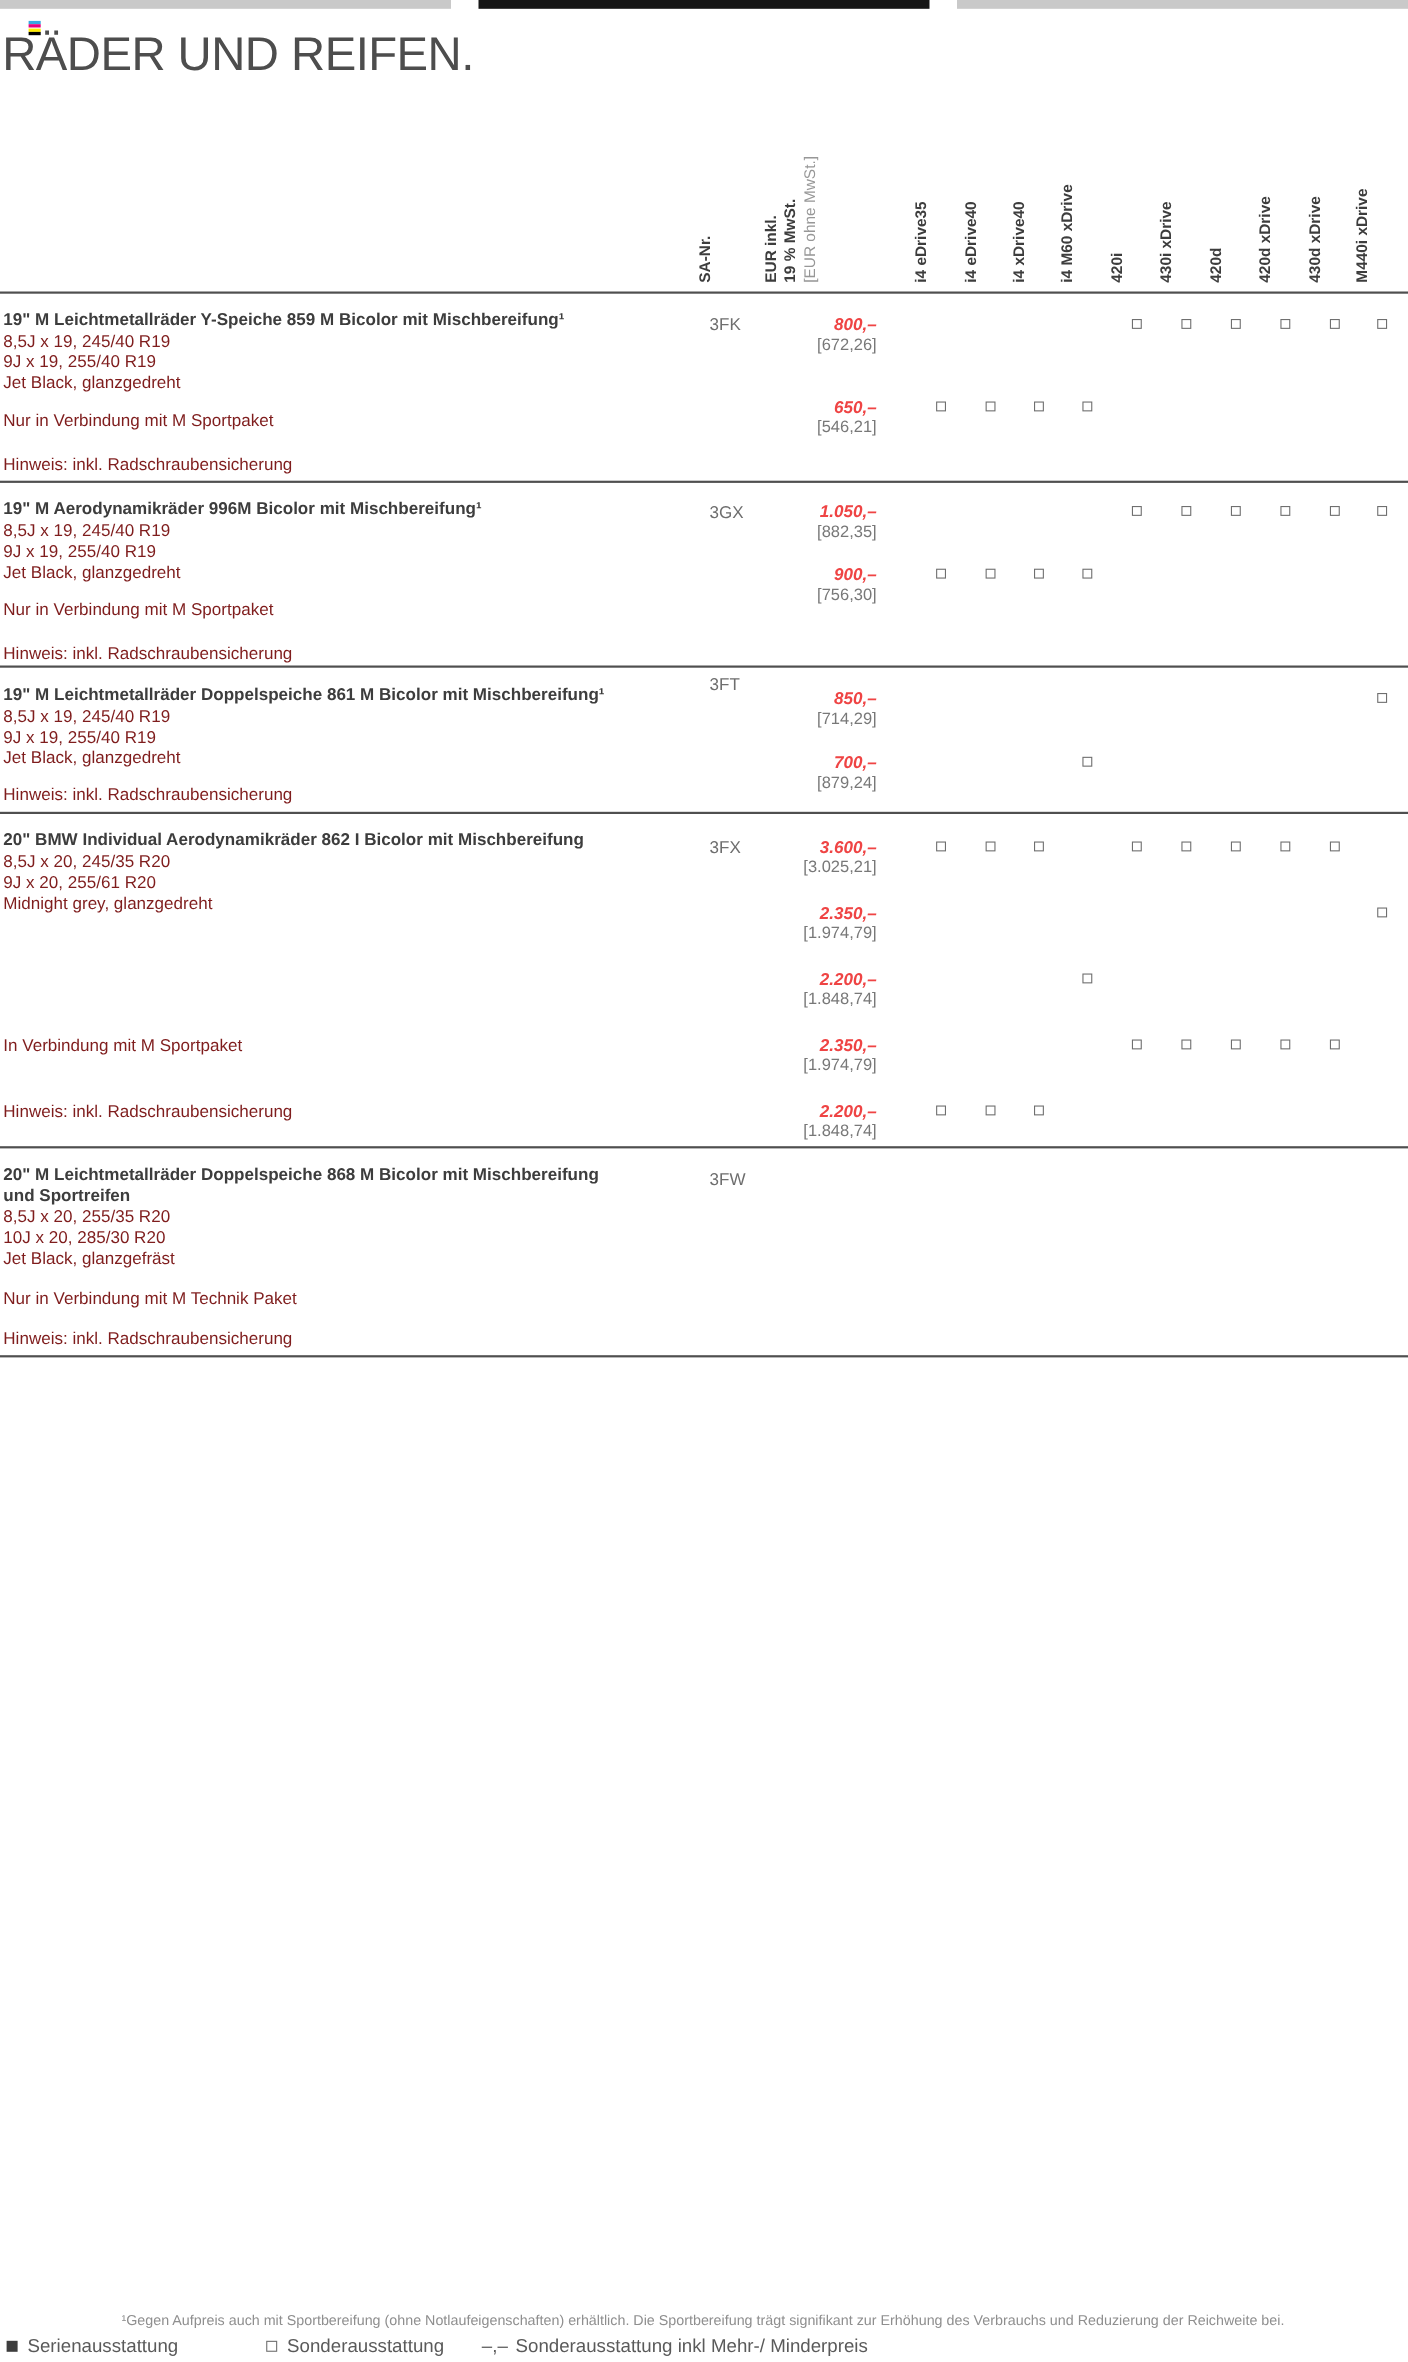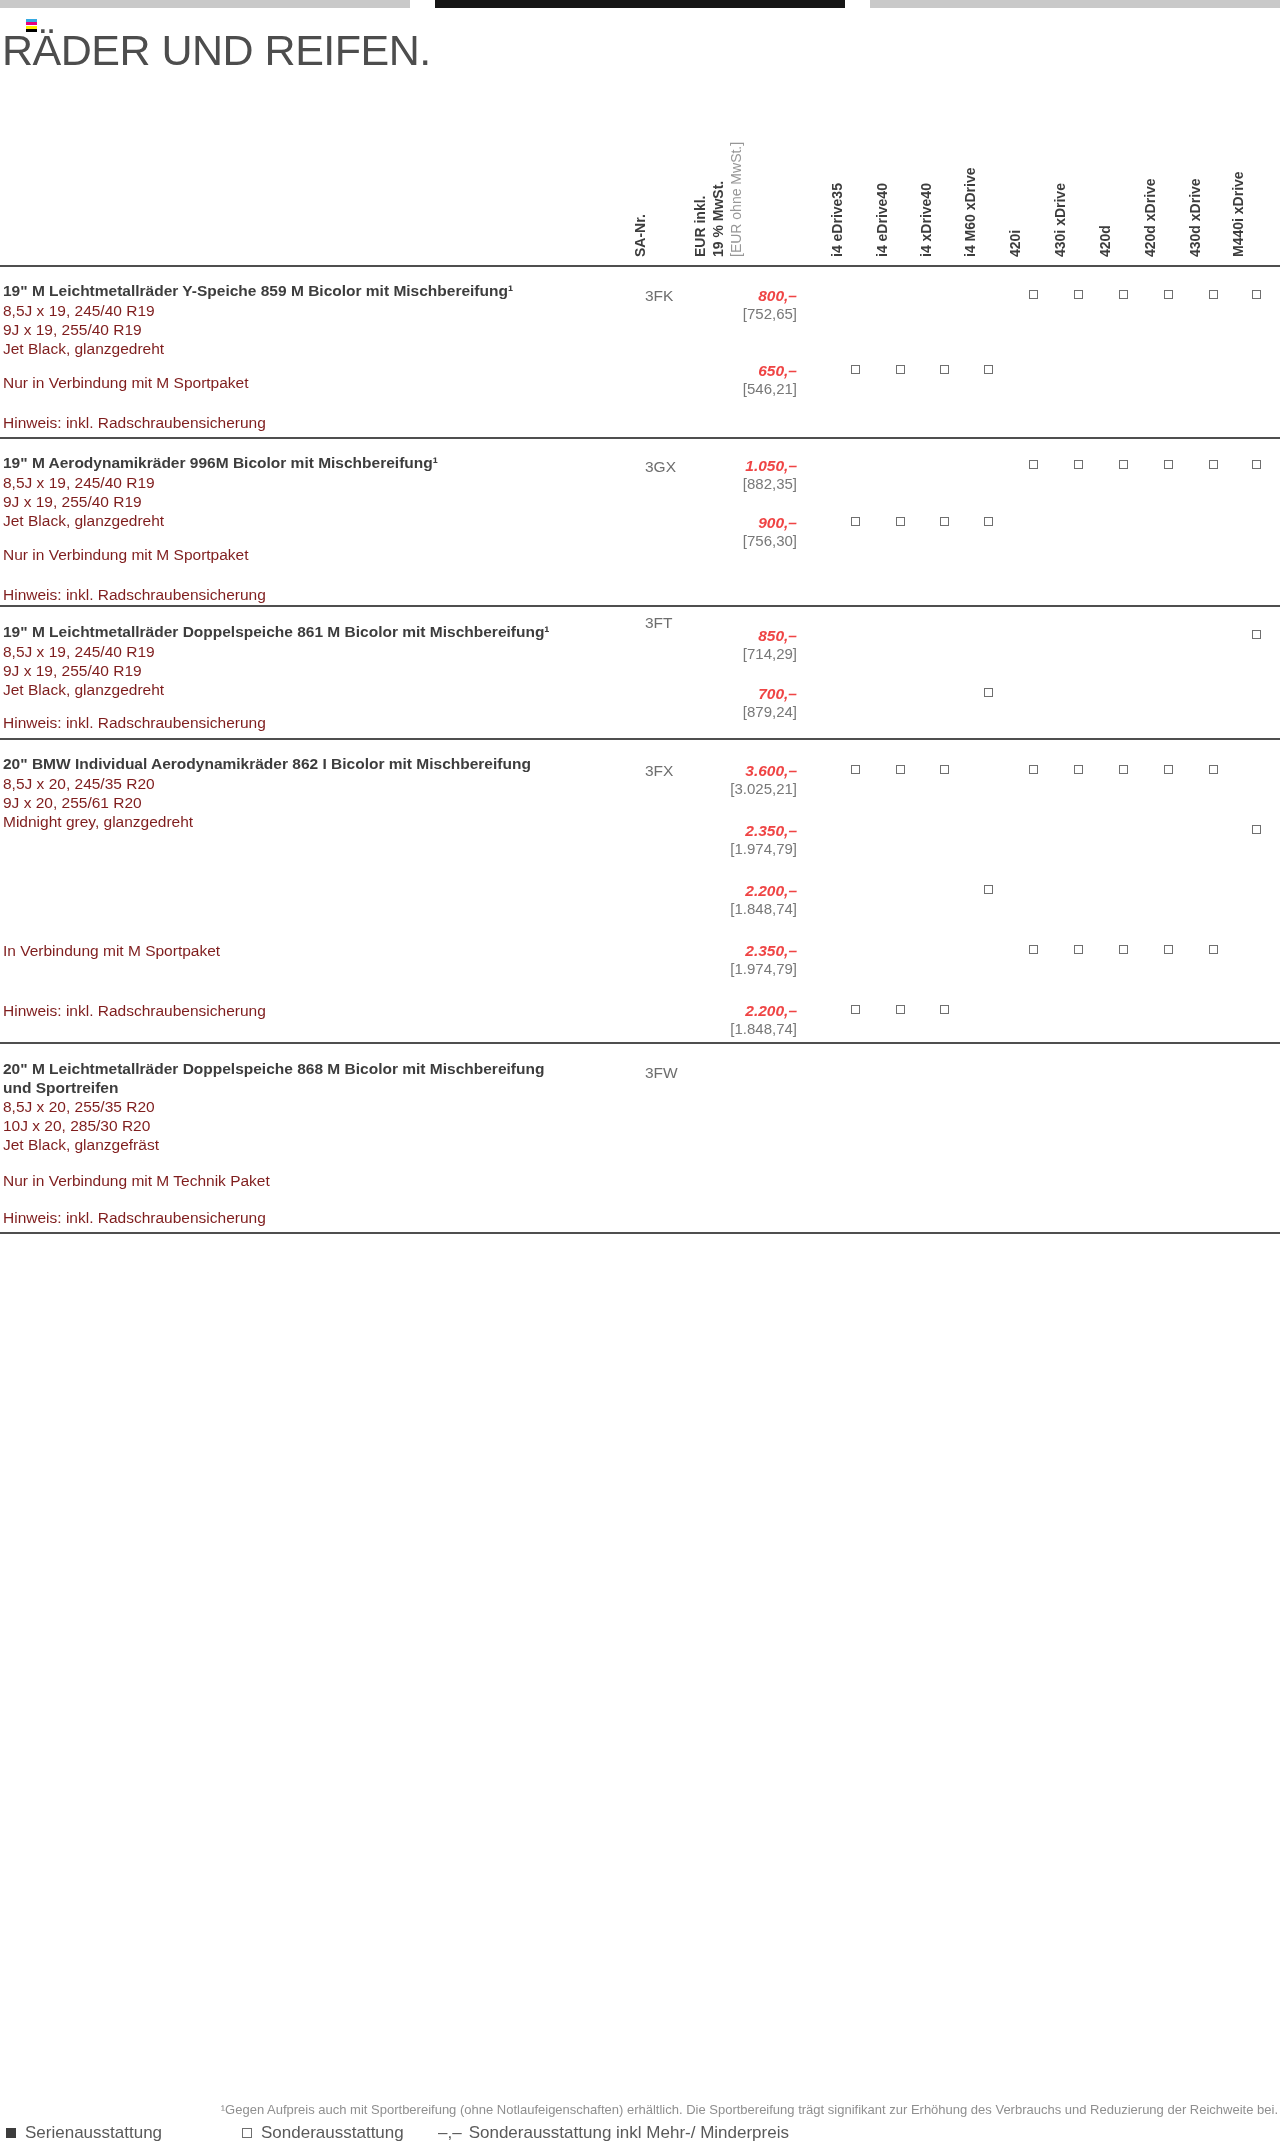--- a/index.html
+++ b/index.html
@@ -37,21 +37,21 @@
   .t{position:absolute;left:3px;font-size:15.5px;font-weight:bold;color:#3d3d3d;white-space:nowrap;}
   .s{position:absolute;left:3px;font-size:15.5px;color:#7f1d1d;white-space:nowrap;}
   .sa{position:absolute;left:645px;font-size:15.5px;color:#6e6e6e;}
   .pline{position:absolute;left:0;width:1280px;height:42px;}
   .pr{position:absolute;right:483px;top:0;font-size:15.5px;font-weight:bold;color:#ef4444;white-space:nowrap;font-style:italic;}
   .net{position:absolute;right:483px;top:18px;font-size:15px;color:#787878;white-space:nowrap;}
   .cbox{position:absolute;top:3px;width:7px;height:7px;border:1.2px solid #6f6f6f;background:#fff;}
   #bottom-rule{position:absolute;left:0;top:1232px;width:1280px;height:2px;background:#4f4f4f;}
   
   #footnote{
-    position:absolute;left:0;right:2px;top:2102px;text-align:right;
+    position:absolute;left:0;right:2px;top:2102px;text-align:center;
     font-size:13px;color:#8f8f8f;white-space:nowrap;
   }
   .legend-item{position:absolute;top:2123px;font-size:17px;color:#5a5a5a;white-space:nowrap;}
   .sq-filled{display:inline-block;width:10px;height:10px;background:#3d3d3d;margin-right:9px;}
   .sq-open{display:inline-block;width:8px;height:8px;border:1.5px solid #6f6f6f;margin-right:9px;}
   .dash-sym{margin-right:7px;color:#5a5a5a;}
 </style>
 </head>
 <body>
 
@@ -90,21 +90,21 @@
   <div class="row" style="top:265px;height:172px">
     <div class="t" style="top:15px">19" M Leichtmetallräder Y-Speiche 859 M Bicolor mit Mischbereifung¹</div>
     <div class="s" style="top:35px">8,5J x 19, 245/40 R19</div>
     <div class="s" style="top:54px">9J x 19, 255/40 R19</div>
     <div class="s" style="top:73px">Jet Black, glanzgedreht</div>
     <div class="s" style="top:107px">Nur in Verbindung mit M Sportpaket</div>
     <div class="s" style="top:147px">Hinweis: inkl. Radschraubensicherung</div>
     <div class="sa" style="top:20px">3FK</div>
     <div class="pline" style="top:20px">
       <div class="pr">800,–</div>
-      <div class="net">[752,65]</div>
+      <div class="net">[672,26]</div>
     <span class="cbox" style="left: 1029px;"></span>
         <span class="cbox" style="left: 1074px;"></span>
         <span class="cbox" style="left: 1119px;"></span>
         <span class="cbox" style="left: 1164px;"></span>
         <span class="cbox" style="left: 1209px;"></span>
         <span class="cbox" style="left: 1252px;"></span>
       </div>
     <div class="pline" style="top:95px">
       <div class="pr">650,–</div>
       <div class="net">[546,21]</div>

